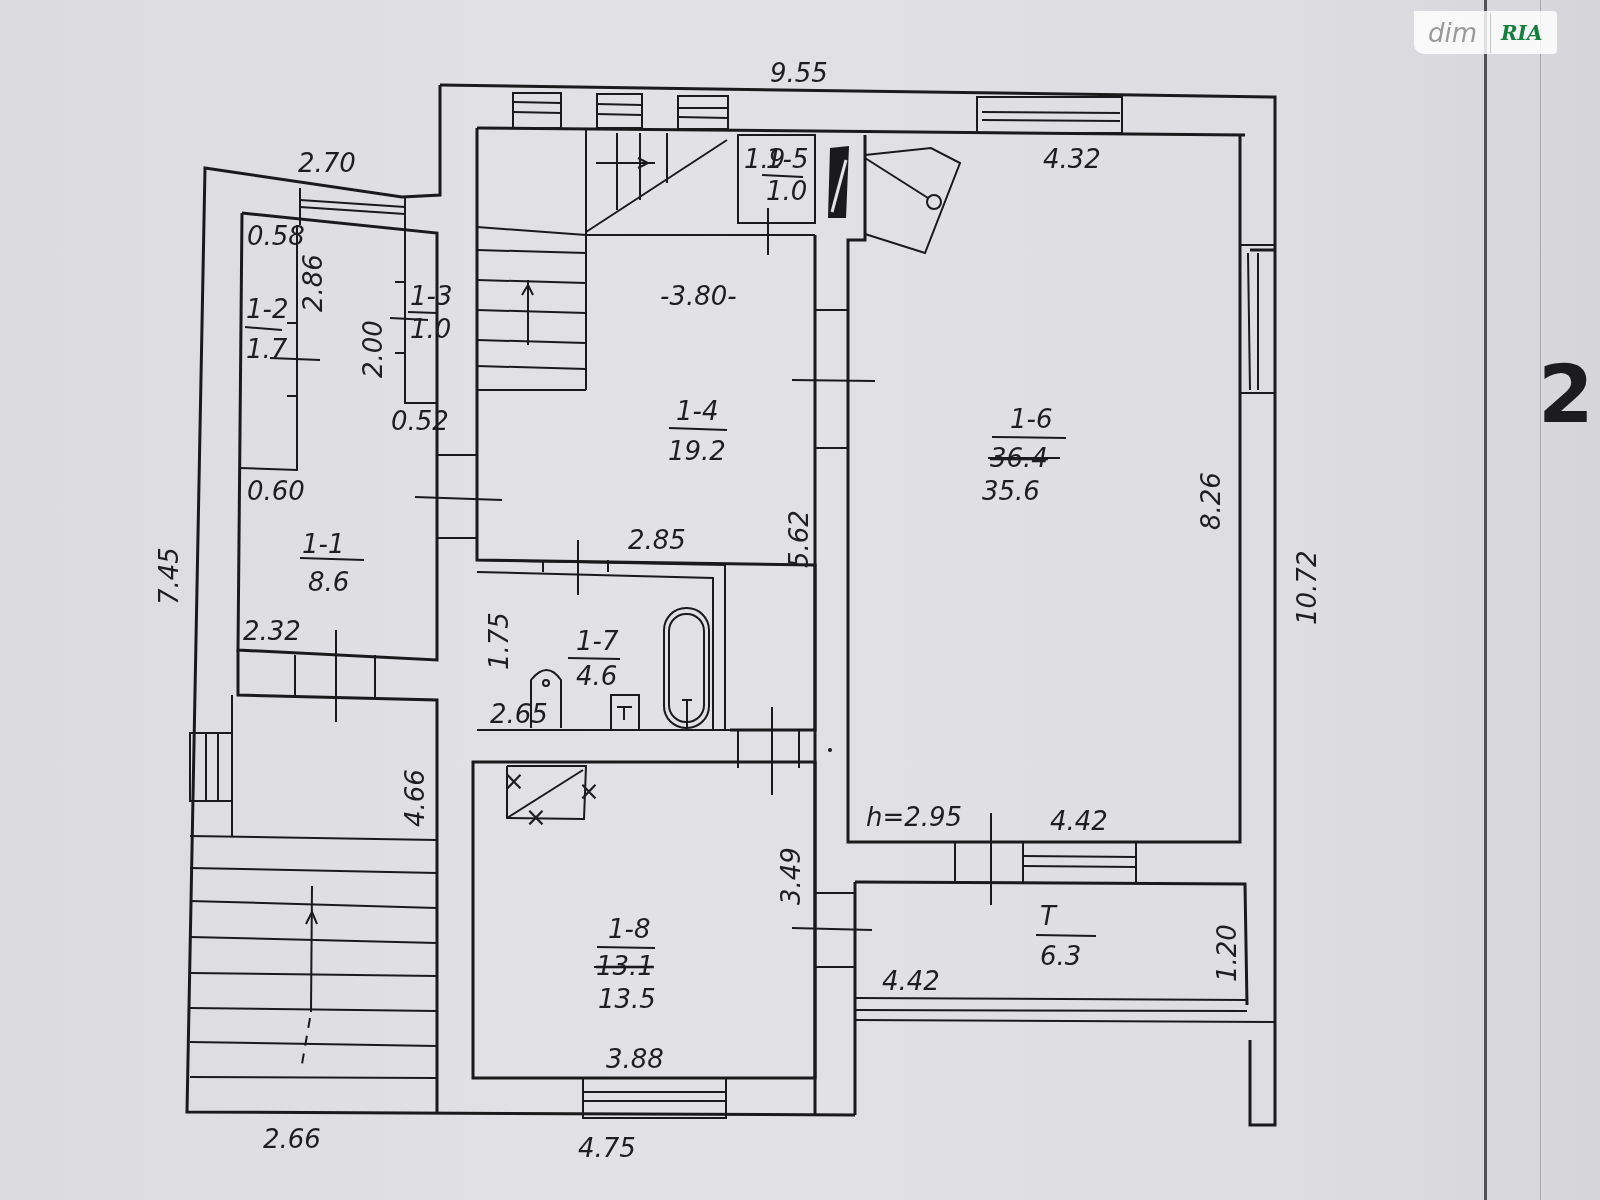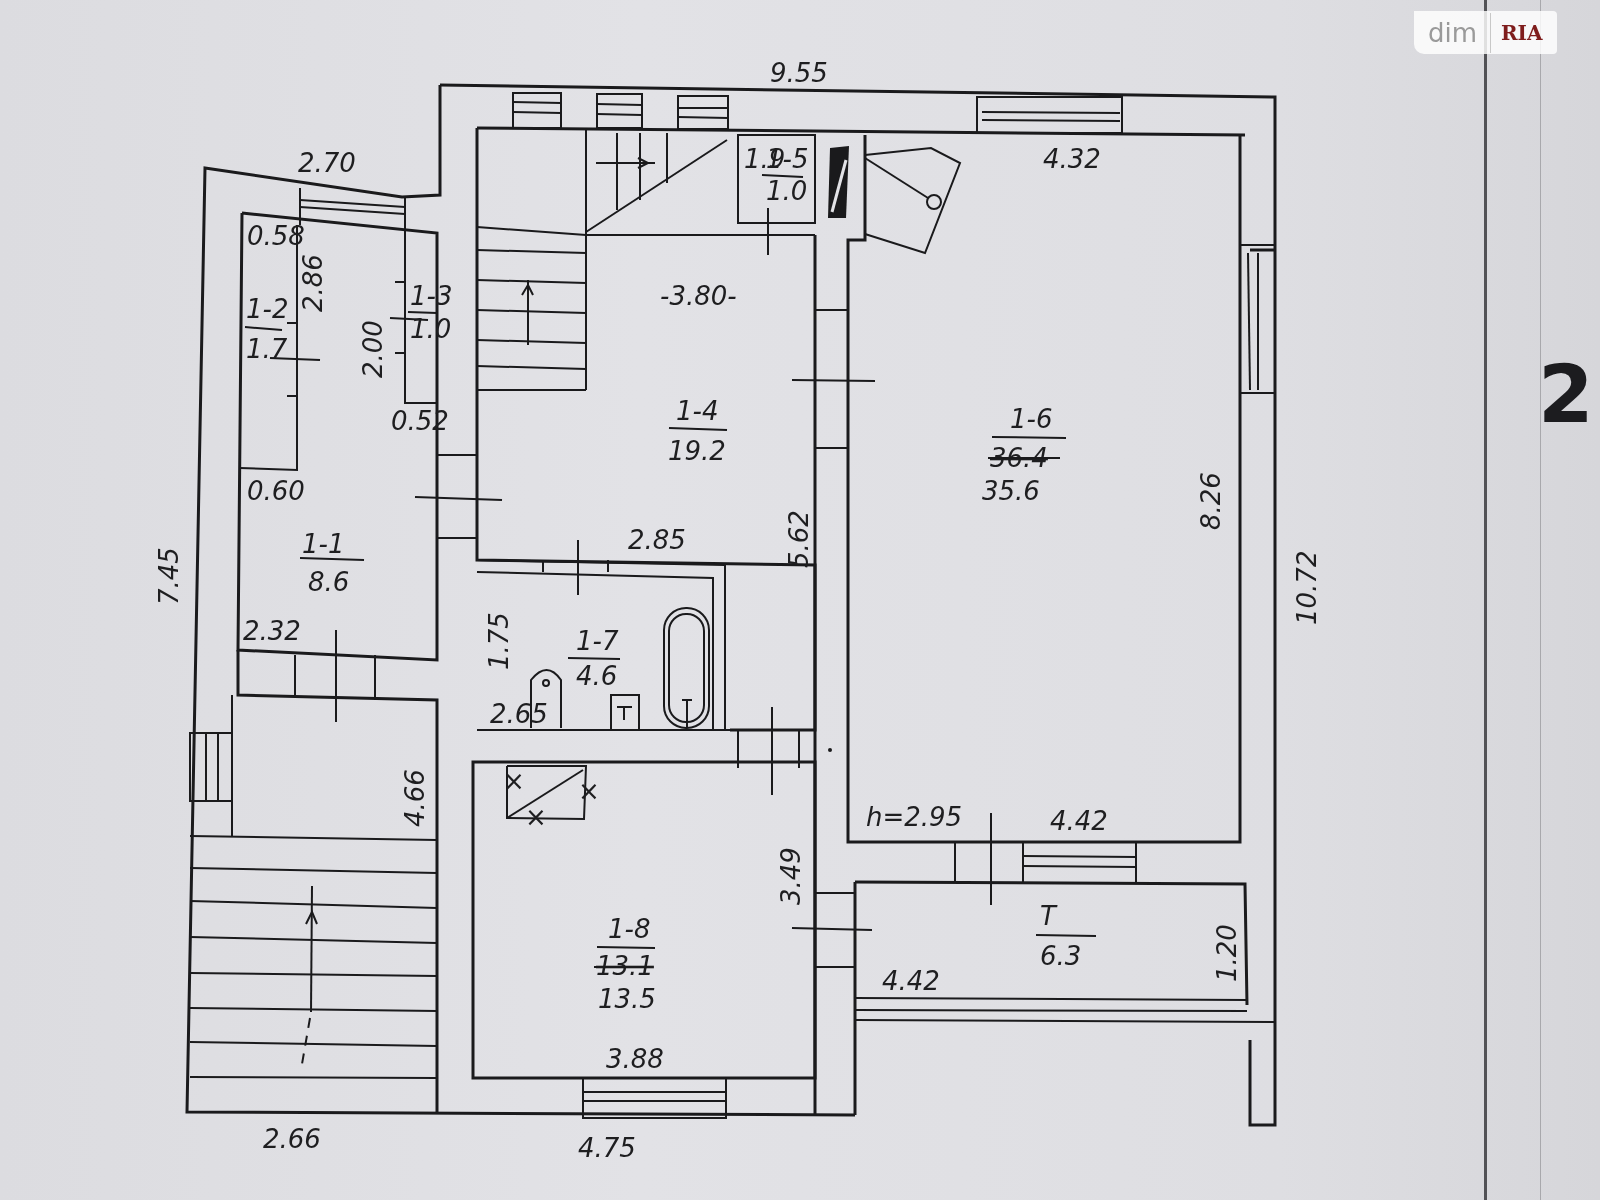--- a/index.html
+++ b/index.html
@@ -24,23 +24,23 @@
     .wall { stroke: #1a1a1c; stroke-width: 3; fill: none; }
     .thin { stroke: #1a1a1c; stroke-width: 2; fill: none; }
     .label { font-family: "DejaVu Sans", sans-serif; font-style: italic; font-size: 26px; fill: #1e1e20; }
     .dim { font-family: "DejaVu Sans", sans-serif; font-style: italic; font-size: 26px; fill: #1e1e20; }
     .strike { text-decoration: line-through; }
     .watermark {
       position: absolute; left: 1414px; top: 11px; width: 143px; height: 43px;
       background: rgba(255,255,255,0.82); border-radius: 0 4px 4px 10px;
       display: flex; align-items: center;
     }
-    .wm-dim { font-family: "DejaVu Sans", sans-serif; font-size: 26px; color: #9a9a9a; padding-left: 14px; width: 62px; }
+    .wm-dim { font-family: "DejaVu Sans", sans-serif; font-size: 26px; color: #9a9a9a; padding-left: 14px; width: 62px; font-style: italic; }
     .wm-sep { width: 1px; height: 40px; background: #c8c8c8; }
-    .wm-ria { font-family: "DejaVu Serif", serif; font-weight: bold; font-size: 20px; color: #7f1d1d; padding-left: 10px; }
+    .wm-ria { font-family: "DejaVu Serif", serif; font-weight: bold; font-size: 20px; color: #15803d; padding-left: 10px; font-style: italic; }
   </style>
 </head>
 <body>
 
 <div class="paper"></div>
 <div class="page-edge"></div>
 <div class="page-edge2"></div>
 <div class="edge-glyph">2</div>
 
 <svg class="plan" width="1600" height="1200" viewBox="0 0 1600 1200">

